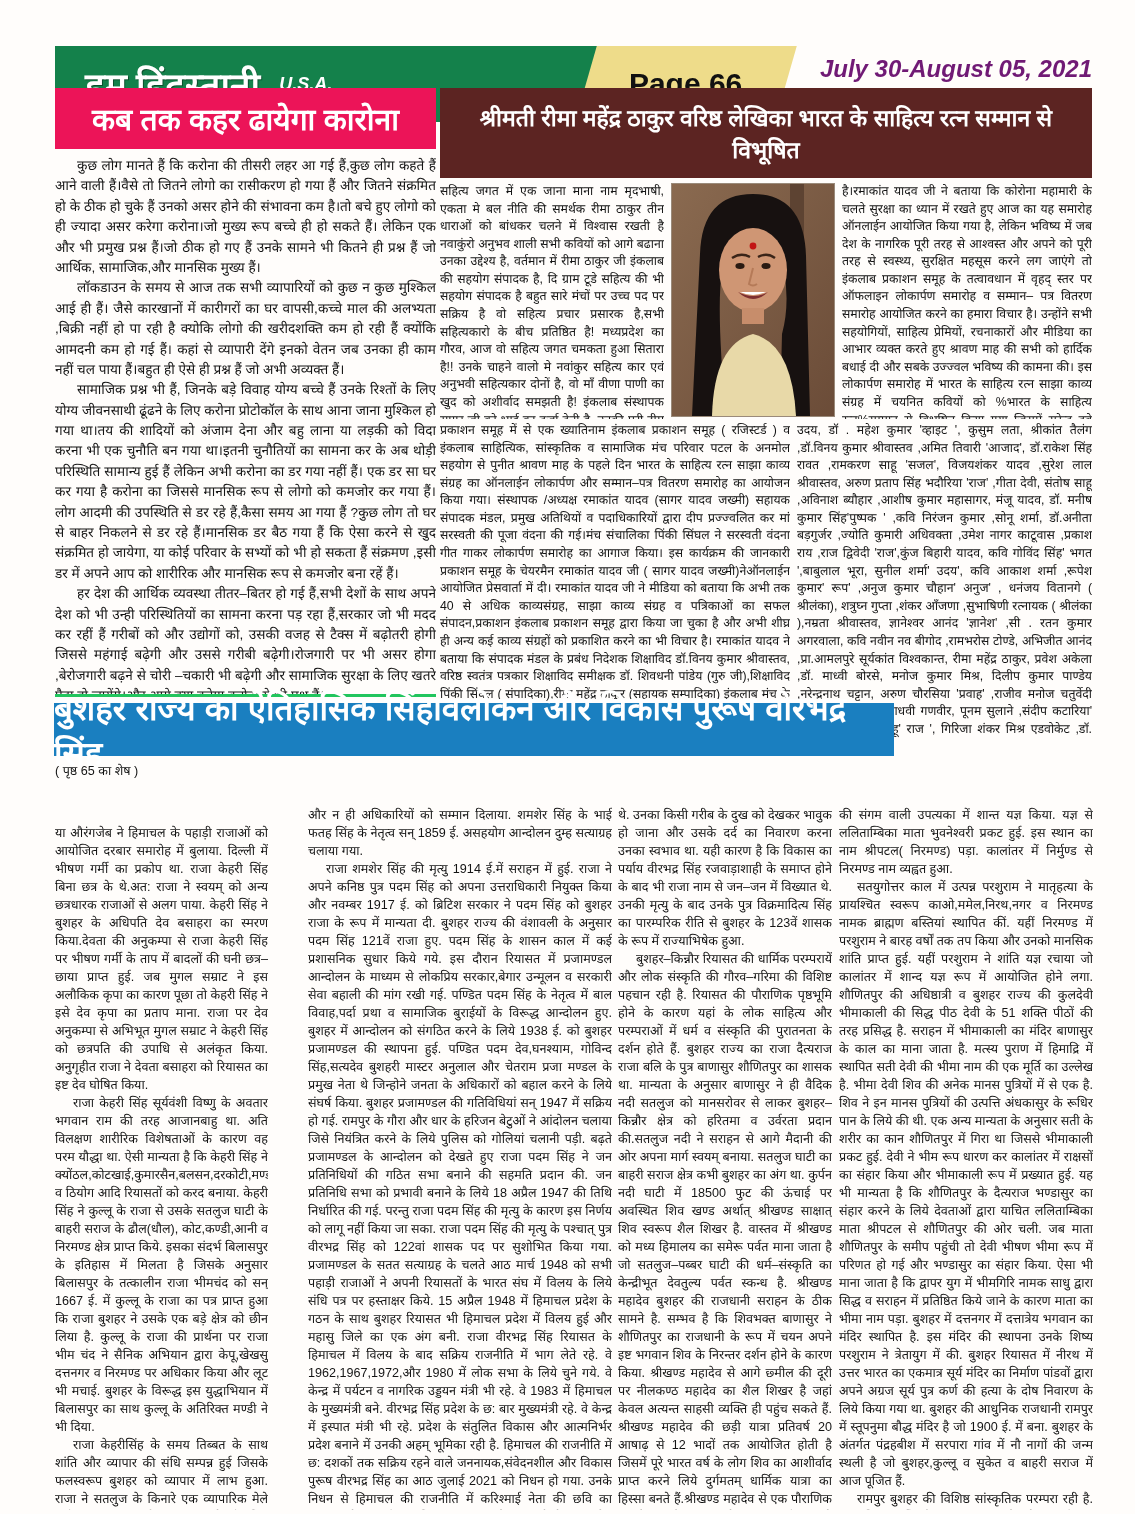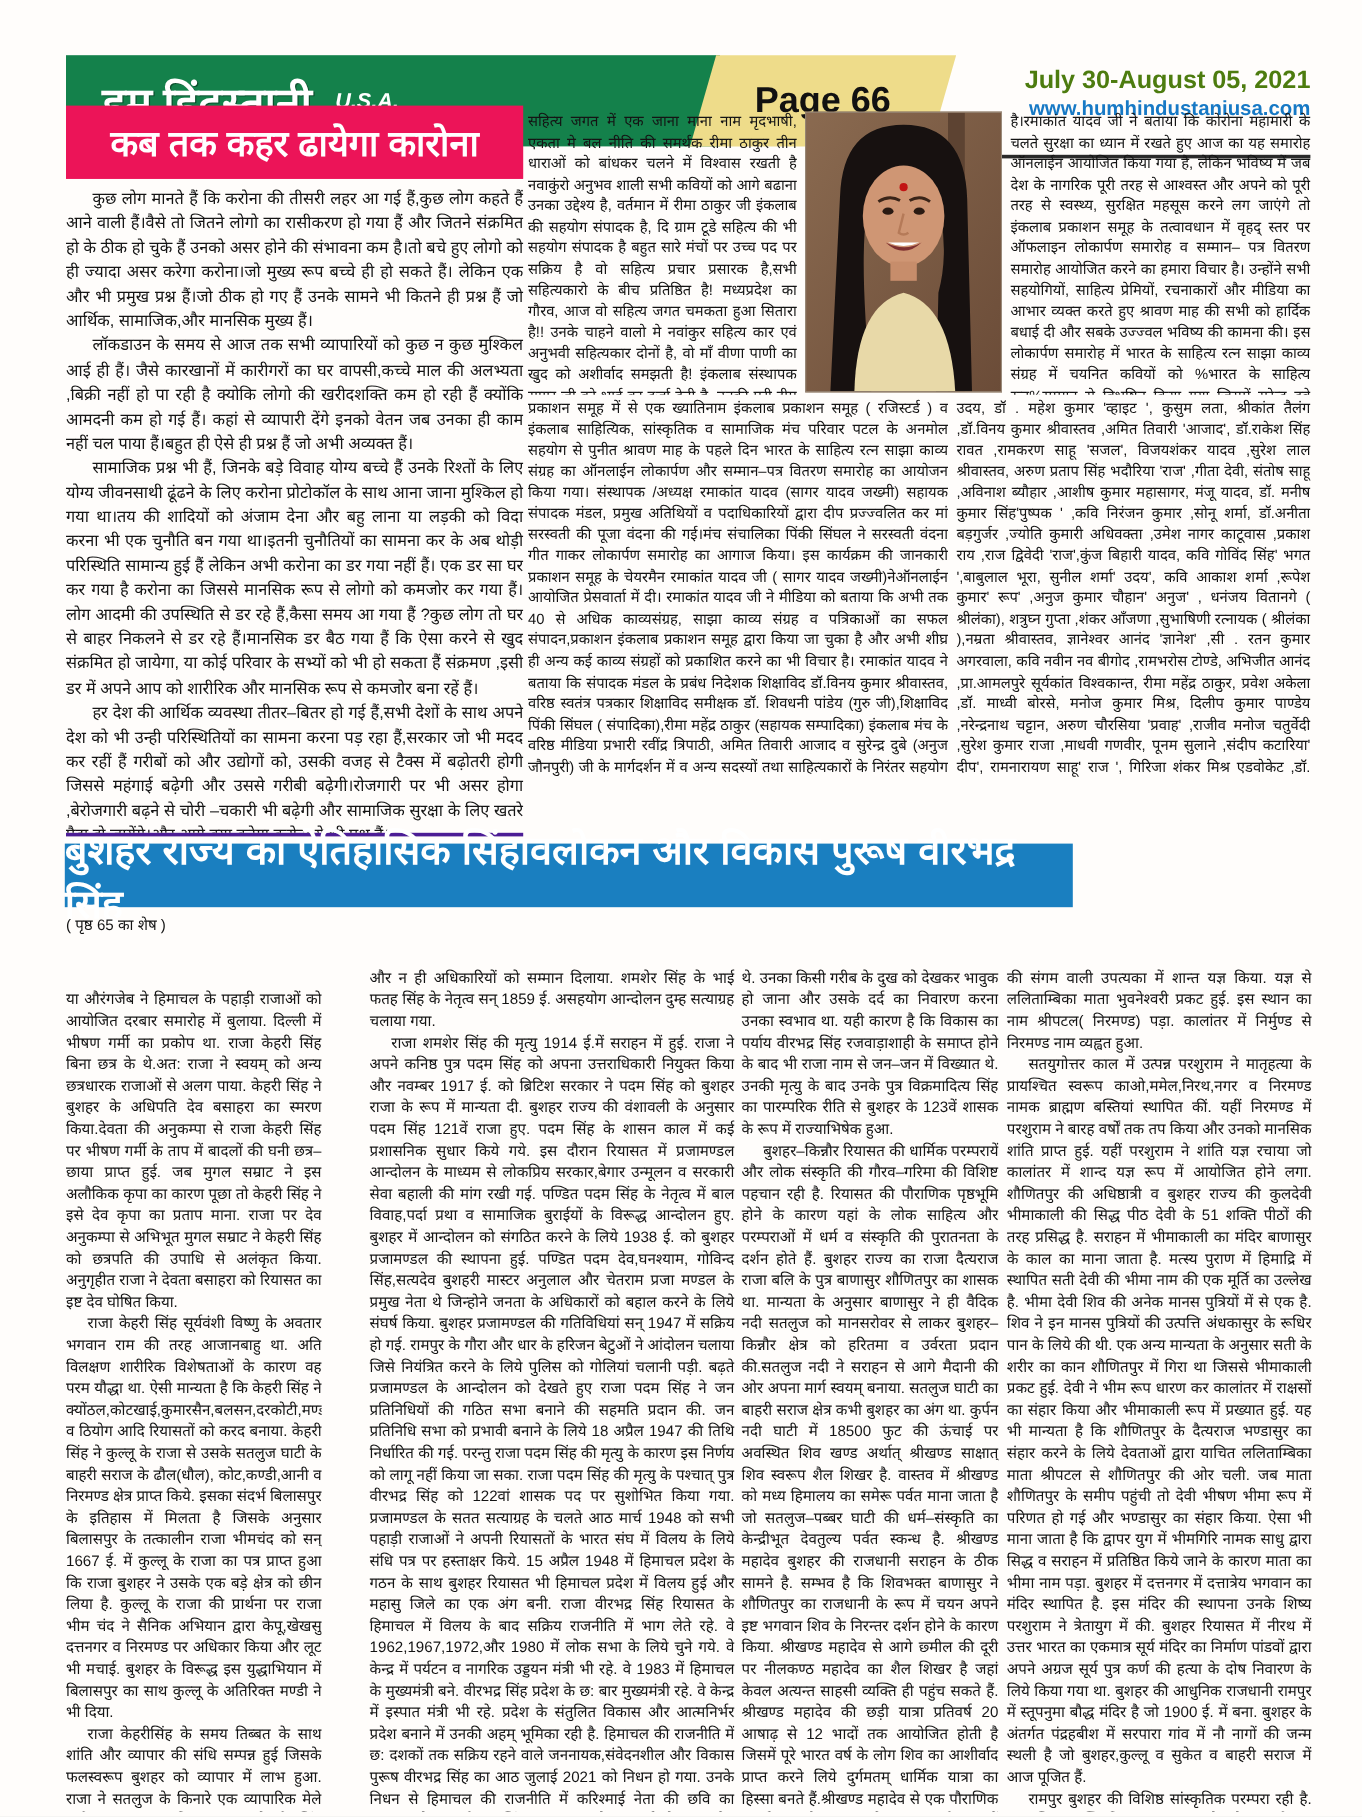--- a/index.html
+++ b/index.html
@@ -11,34 +11,34 @@
   .hdr-green{position:absolute;left:0;top:0;width:545px;height:76px;background:#14814b;
              display:flex;align-items:center;padding-left:30px;box-sizing:border-box;text-align:center;}
   .paper-name{color:#fff;font-weight:bold;font-size:37px;font-family:"Liberation Serif","DejaVu Serif",serif;
               text-shadow:1px 1px 0 #0b4f2d;white-space:nowrap;}
   .paper-region{color:#fff;font-weight:bold;font-style:italic;font-size:18px;margin-left:10px;}
   .hdr-yellow{position:absolute;left:520px;top:0;width:200px;height:76px;background:#eedc8a;
               transform:skewX(-16deg);transform-origin:bottom left;
               display:flex;align-items:center;justify-content:center;}
   .hdr-yellow .pg{transform:skewX(16deg);font-weight:bold;font-size:30px;color:#111;}
   .hdr-right{position:absolute;right:0;top:8px;text-align:right;line-height:1.25;}
-  .date{color:#4d7c0f;font-weight:bold;font-size:21px;}
+  .date{color:#701a75;font-weight:bold;font-size:24px;font-style:italic;}
   .url{color:#1779c5;font-weight:bold;font-size:17px;text-decoration:none;display:block;}
   .hdr-rule{position:absolute;right:0;bottom:-6px;width:345px;height:3px;background:#2a2a2a;}
 
   
   .lead-h{background:#ec1458;color:#fff;text-align:center;font-weight:bold;font-size:30px;
           padding:10px 16px;box-shadow:inset 0 0 0 2px #ec1458;}
   .feat-h{background:#5c2422;color:#fff;text-align:center;font-weight:bold;font-size:23px;
           padding:13px 4px;}
 
   
   .lead{position:absolute;left:55px;top:88px;width:381px;height:612px;}
   .lead-body{margin-top:7px;font-size:13.6px;line-height:1.5;text-align:justify;height:538px;
-             overflow:hidden;border-bottom:3px solid #4c1d95;}
+             overflow:hidden;border-bottom:3px solid #22c55e;}
   .lead-body p{margin:0;text-indent:22px;}
 
   
   .feat{position:absolute;left:440px;top:88px;width:652px;height:612px;}
   .feat-txt{font-size:12.3px;line-height:1.43;text-align:justify;overflow:hidden;}
   .feat-r1{display:flex;gap:7px;height:236px;margin-top:5px;}
   .fa{width:224px;}
   .photo{width:162px;height:232px;flex:none;border:1px solid #9a8a7a;background:#7a5a43;}
   .fb{flex:1;}
   .feat-r2{display:flex;gap:7px;margin-top:3px;height:316px;}
@@ -86,20 +86,21 @@
           <p>कुछ लोग मानते हैं कि करोना की तीसरी लहर आ गई हैं,कुछ लोग कहते हैं आने वाली हैं।वैसे तो जितने लोगो का रासीकरण हो गया हैं और जितने संक्रमित हो के ठीक हो चुके हैं उनको असर होने की संभावना कम है।तो बचे हुए लोगो को ही ज्यादा असर करेगा करोना।जो मुख्य रूप बच्चे ही हो सकते हैं।  लेकिन एक और भी प्रमुख प्रश्न हैं।जो ठीक हो गए हैं उनके सामने भी कितने ही प्रश्न हैं जो  आर्थिक, सामाजिक,और मानसिक मुख्य हैं।</p>
           <p>लॉकडाउन के समय से आज तक सभी व्यापारियों को कुछ न कुछ मुश्किल आई ही हैं।  जैसे कारखानों में  कारीगरों का घर वापसी,कच्चे माल की अलभ्यता ,बिक्री नहीं हो पा रही है क्योकि लोगो की खरीदशक्ति कम हो रही हैं क्योंकि आमदनी कम हो गई हैं। कहां से व्यापारी देंगे इनको वेतन जब उनका ही काम नहीं चल पाया हैं।बहुत ही ऐसे ही प्रश्न हैं जो अभी अव्यक्त  हैं।</p>
           <p>सामाजिक प्रश्न भी हैं, जिनके बड़े विवाह योग्य बच्चे हैं उनके रिश्तों के लिए योग्य जीवनसाथी  ढूंढने के लिए करोना प्रोटोकॉल के साथ आना जाना मुश्किल हो गया था।तय की शादियों को अंजाम देना और बहु लाना या लड़की को विदा  करना भी एक चुनौति बन गया था।इतनी चुनौतियों का सामना कर के अब थोड़ी परिस्थिति  सामान्य हुई हैं लेकिन अभी करोना का डर गया नहीं हैं। एक डर सा घर कर गया है करोना का जिससे मानसिक रूप से लोगो को कमजोर कर गया हैं।लोग आदमी की उपस्थिति से डर रहे हैं,कैसा समय आ गया हैं ?कुछ लोग तो घर से बाहर निकलने से डर रहे हैं।मानसिक डर बैठ गया हैं कि ऐसा करने से खुद  संक्रमित हो  जायेगा, या कोई परिवार के सभ्यों को भी हो सकता हैं संक्रमण ,इसी डर में अपने आप को शारीरिक और मानसिक रूप से कमजोर बना रहें हैं।</p>
           <p>हर देश की आर्थिक व्यवस्था तीतर–बितर हो गई हैं,सभी देशों के साथ अपने देश को भी उन्ही परिस्थितियों का सामना करना पड़ रहा हैं,सरकार जो भी मदद कर रहीं हैं गरीबों को और उद्योगों को, उसकी वजह से टैक्स में बढ़ोतरी होगी जिससे महंगाई बढ़ेगी और उससे गरीबी बढ़ेगी।रोजगारी पर भी असर होगा ,बेरोजगारी बढ़ने से चोरी –चकारी भी बढ़ेगी और सामाजिक सुरक्षा के लिए खतरे पैदा हो जायेंगे।और आगे क्या करेगा करोना ये भी प्रश्न हैं।</p>
         </div>
 
     </div>
   </div>
 
   <div class="feat">
+    <div class="feat-h">श्रीमती रीमा महेंद्र ठाकुर वरिष्ठ लेखिका भारत के साहित्य रत्न सम्मान से विभूषित</div>
     <div class="feat-r1">
       <div class="fa feat-txt">सहित्य जगत  में एक जाना माना नाम मृदभाषी, एकता मे बल नीति की समर्थक  रीमा  ठाकुर तीन धाराओं को बांधकर चलने में विश्वास रखती है   नवाकुंरो अनुभव शाली सभी कवियों को आगे बढाना उनका उद्देश्य है, वर्तमान में रीमा ठाकुर जी इंकलाब की सहयोग संपादक है, दि ग्राम टूडे सहित्य की भी सहयोग संपादक है बहुत सारे मंचों पर उच्च पद पर सक्रिय है  वो सहित्य प्रचार प्रसारक है,सभी सहित्यकारो  के बीच प्रतिष्ठित है! मध्यप्रदेश का गौरव, आज वो सहित्य जगत चमकता हुआ सितारा है!!  उनके चाहने वालो मे नवांकुर सहित्य कार एवं अनुभवी सहित्यकार दोनों है, वो माँ वीणा पाणी का खुद को अशीर्वाद समझती है! इंकलाब संस्थापक सागर जी को भाई का दर्जा देती है, उनकी पूरी टीम का आभार वयक्त करते हुए कुछ शब्द रीमा ठाकुर जी के,,  सहित्य हम सबकी अमूल्य धरोहर है! इसे सिर्फ लिखिए मत,  दिल में बसाईऐ धड़कन की तरह! सम्मान– पत्र वितरण  महाराष्ट्र।भारत में ऑनलाईन बुक</div>
       <div class="photo">
         <svg width="162" height="232" viewBox="0 0 162 232">
           <defs>
             <linearGradient id="bg" x1="0" y1="0" x2="1" y2="1">
               <stop offset="0" stop-color="#8a6a50"></stop>
                 <stop offset="1" stop-color="#6b4c38"></stop>
             </linearGradient>
           </defs>

